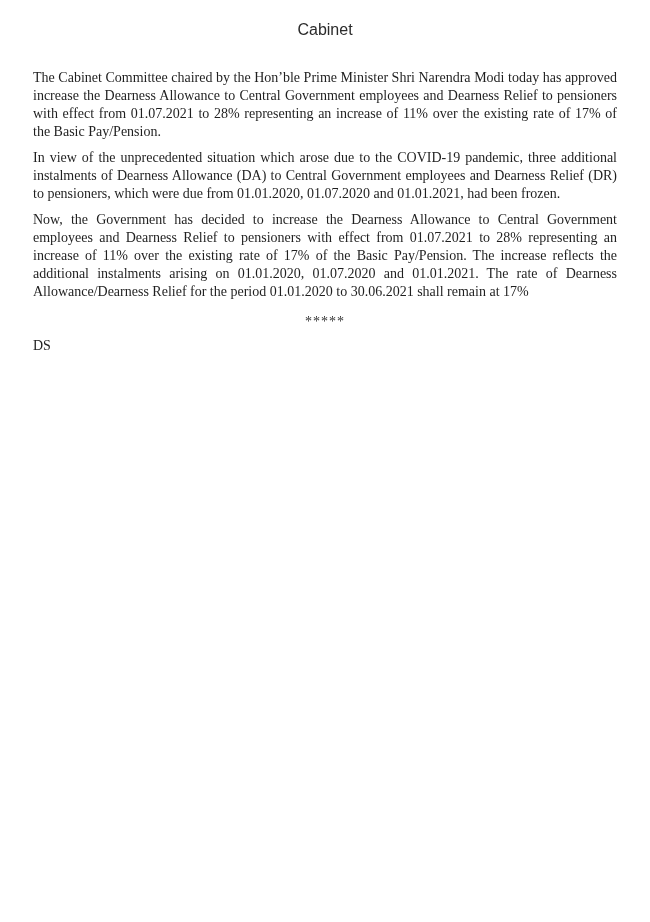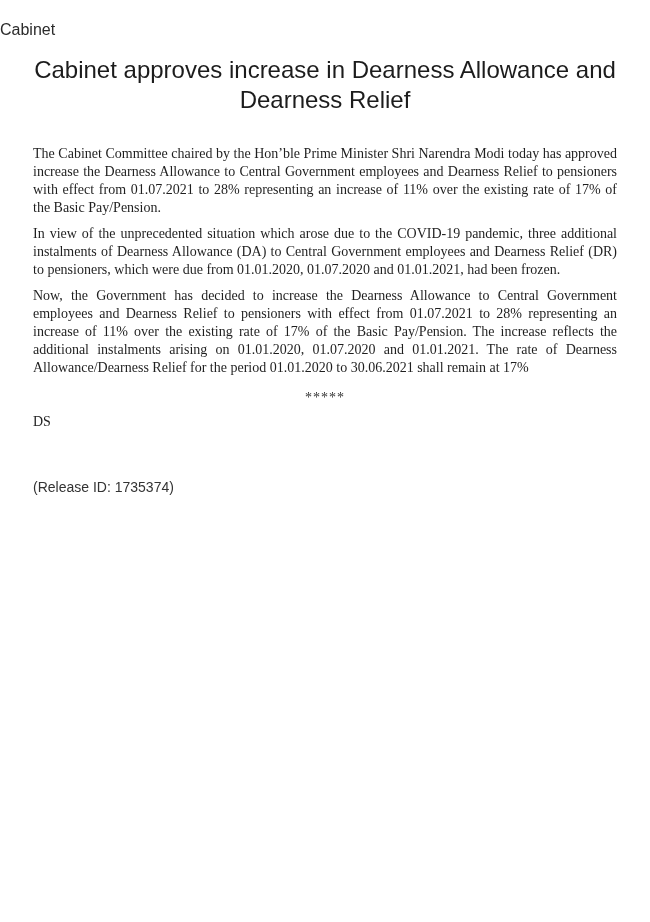--- a/index.html
+++ b/index.html
@@ -12,20 +12,21 @@
   .page {
     position: relative;
     width: 650px;
     height: 922px;
     background: #ffffff;
     font-family: "Liberation Serif", serif;
     color: #222222;
   }
   .category {
     margin-top: 20px;
+    text-align: center;
     font-family: "Liberation Sans", sans-serif;
     font-size: 16px;
     line-height: 19px;
     color: #2b2b2b;
   }
   .title {
     margin: 16px auto 0;
     max-width: 600px;
     text-align: center;
     font-family: "Liberation Sans", sans-serif;
@@ -76,28 +77,26 @@
     color: #333333;
   }
 </style>
 </head>
 <body>
 
 <div class="page">
 
   <div class="category">Cabinet</div>
 
-  <h1 class="title">Cabinet approves increase in Dearness Allowance and Dearness Relief</h1>
 
 
   <div class="content">
     <p>The Cabinet Committee chaired by the Hon’ble Prime Minister Shri Narendra Modi today has approved increase the Dearness Allowance to Central Government employees and Dearness Relief to pensioners with effect from 01.07.2021 to 28% representing an increase of 11% over the existing rate of 17% of the Basic Pay/Pension.</p>
     <p>In view of the unprecedented situation which arose due to the COVID-19 pandemic, three additional instalments of Dearness Allowance (DA) to Central Government employees and Dearness Relief (DR) to pensioners, which were due from 01.01.2020, 01.07.2020 and 01.01.2021, had been frozen.</p>
     <p>Now, the Government has decided to increase the Dearness Allowance to Central Government employees and Dearness Relief to pensioners with effect from 01.07.2021 to 28% representing an increase of 11% over the existing rate of 17% of the Basic Pay/Pension.  The increase reflects the additional instalments arising on 01.01.2020, 01.07.2020 and 01.01.2021.  The rate of Dearness Allowance/Dearness Relief for the period 01.01.2020 to 30.06.2021 shall remain at 17%</p>
   </div>
 
   <div class="separator">*****</div>
 
   <div class="signature">DS</div>
 
-  <div class="release-id">(Release ID: 1735374)</div>
 
 </div>
 
 </body></html>

